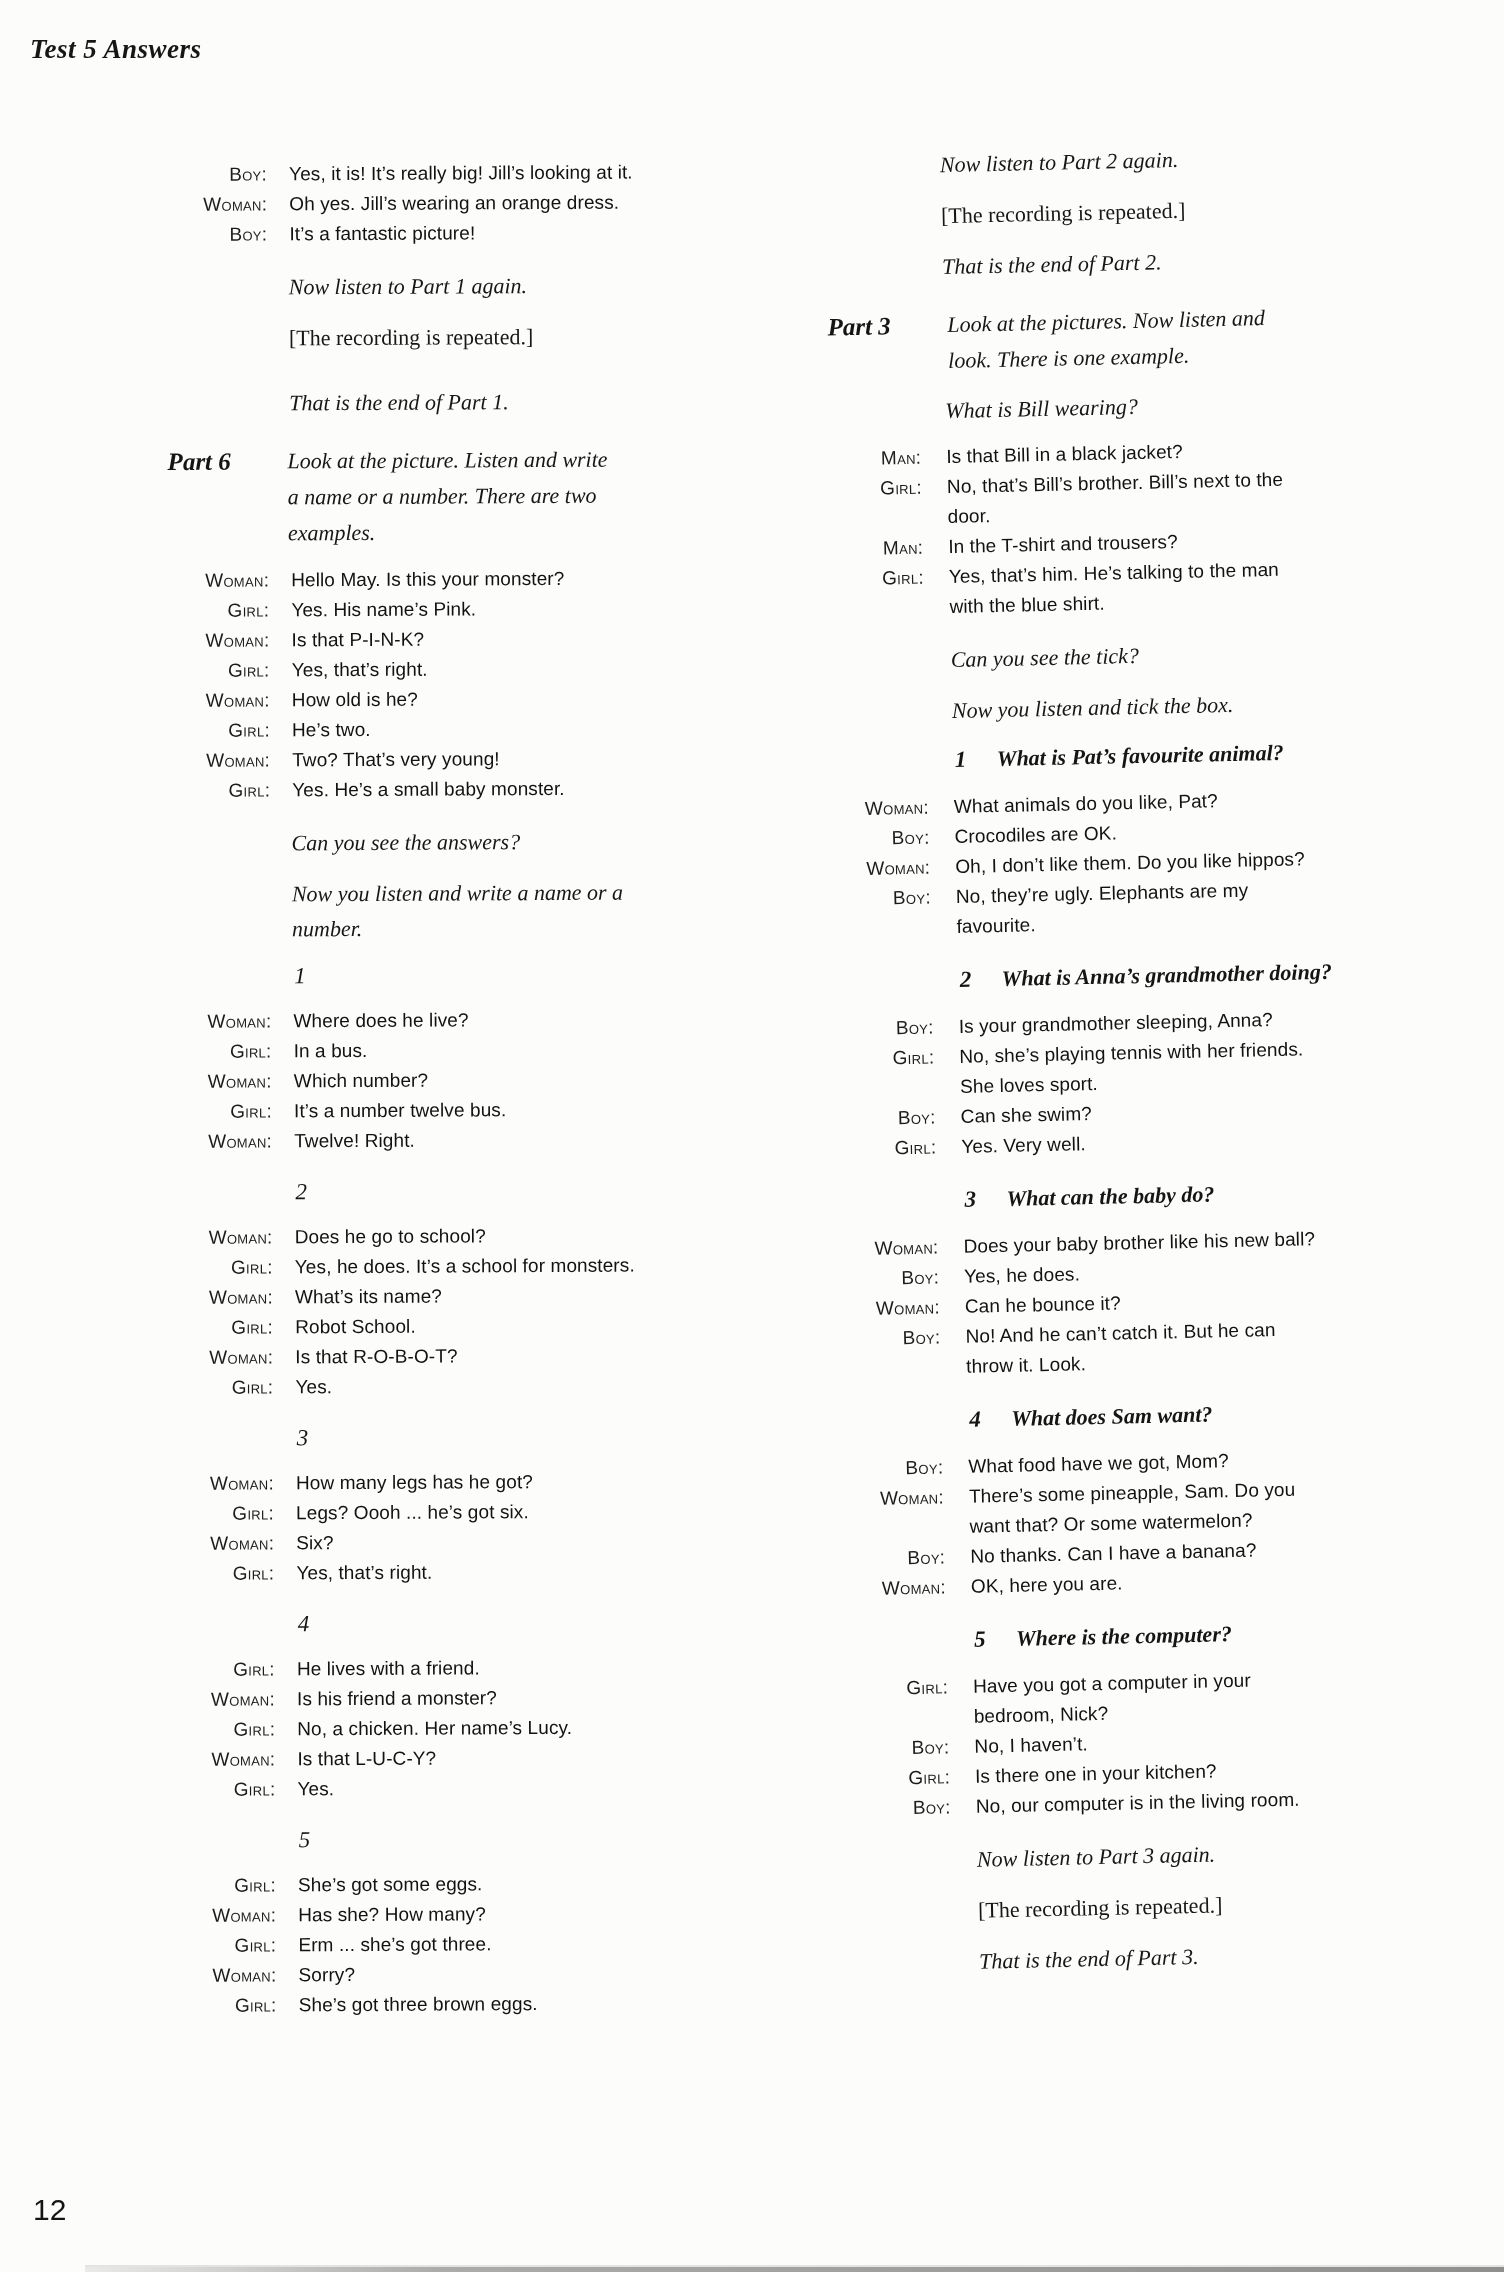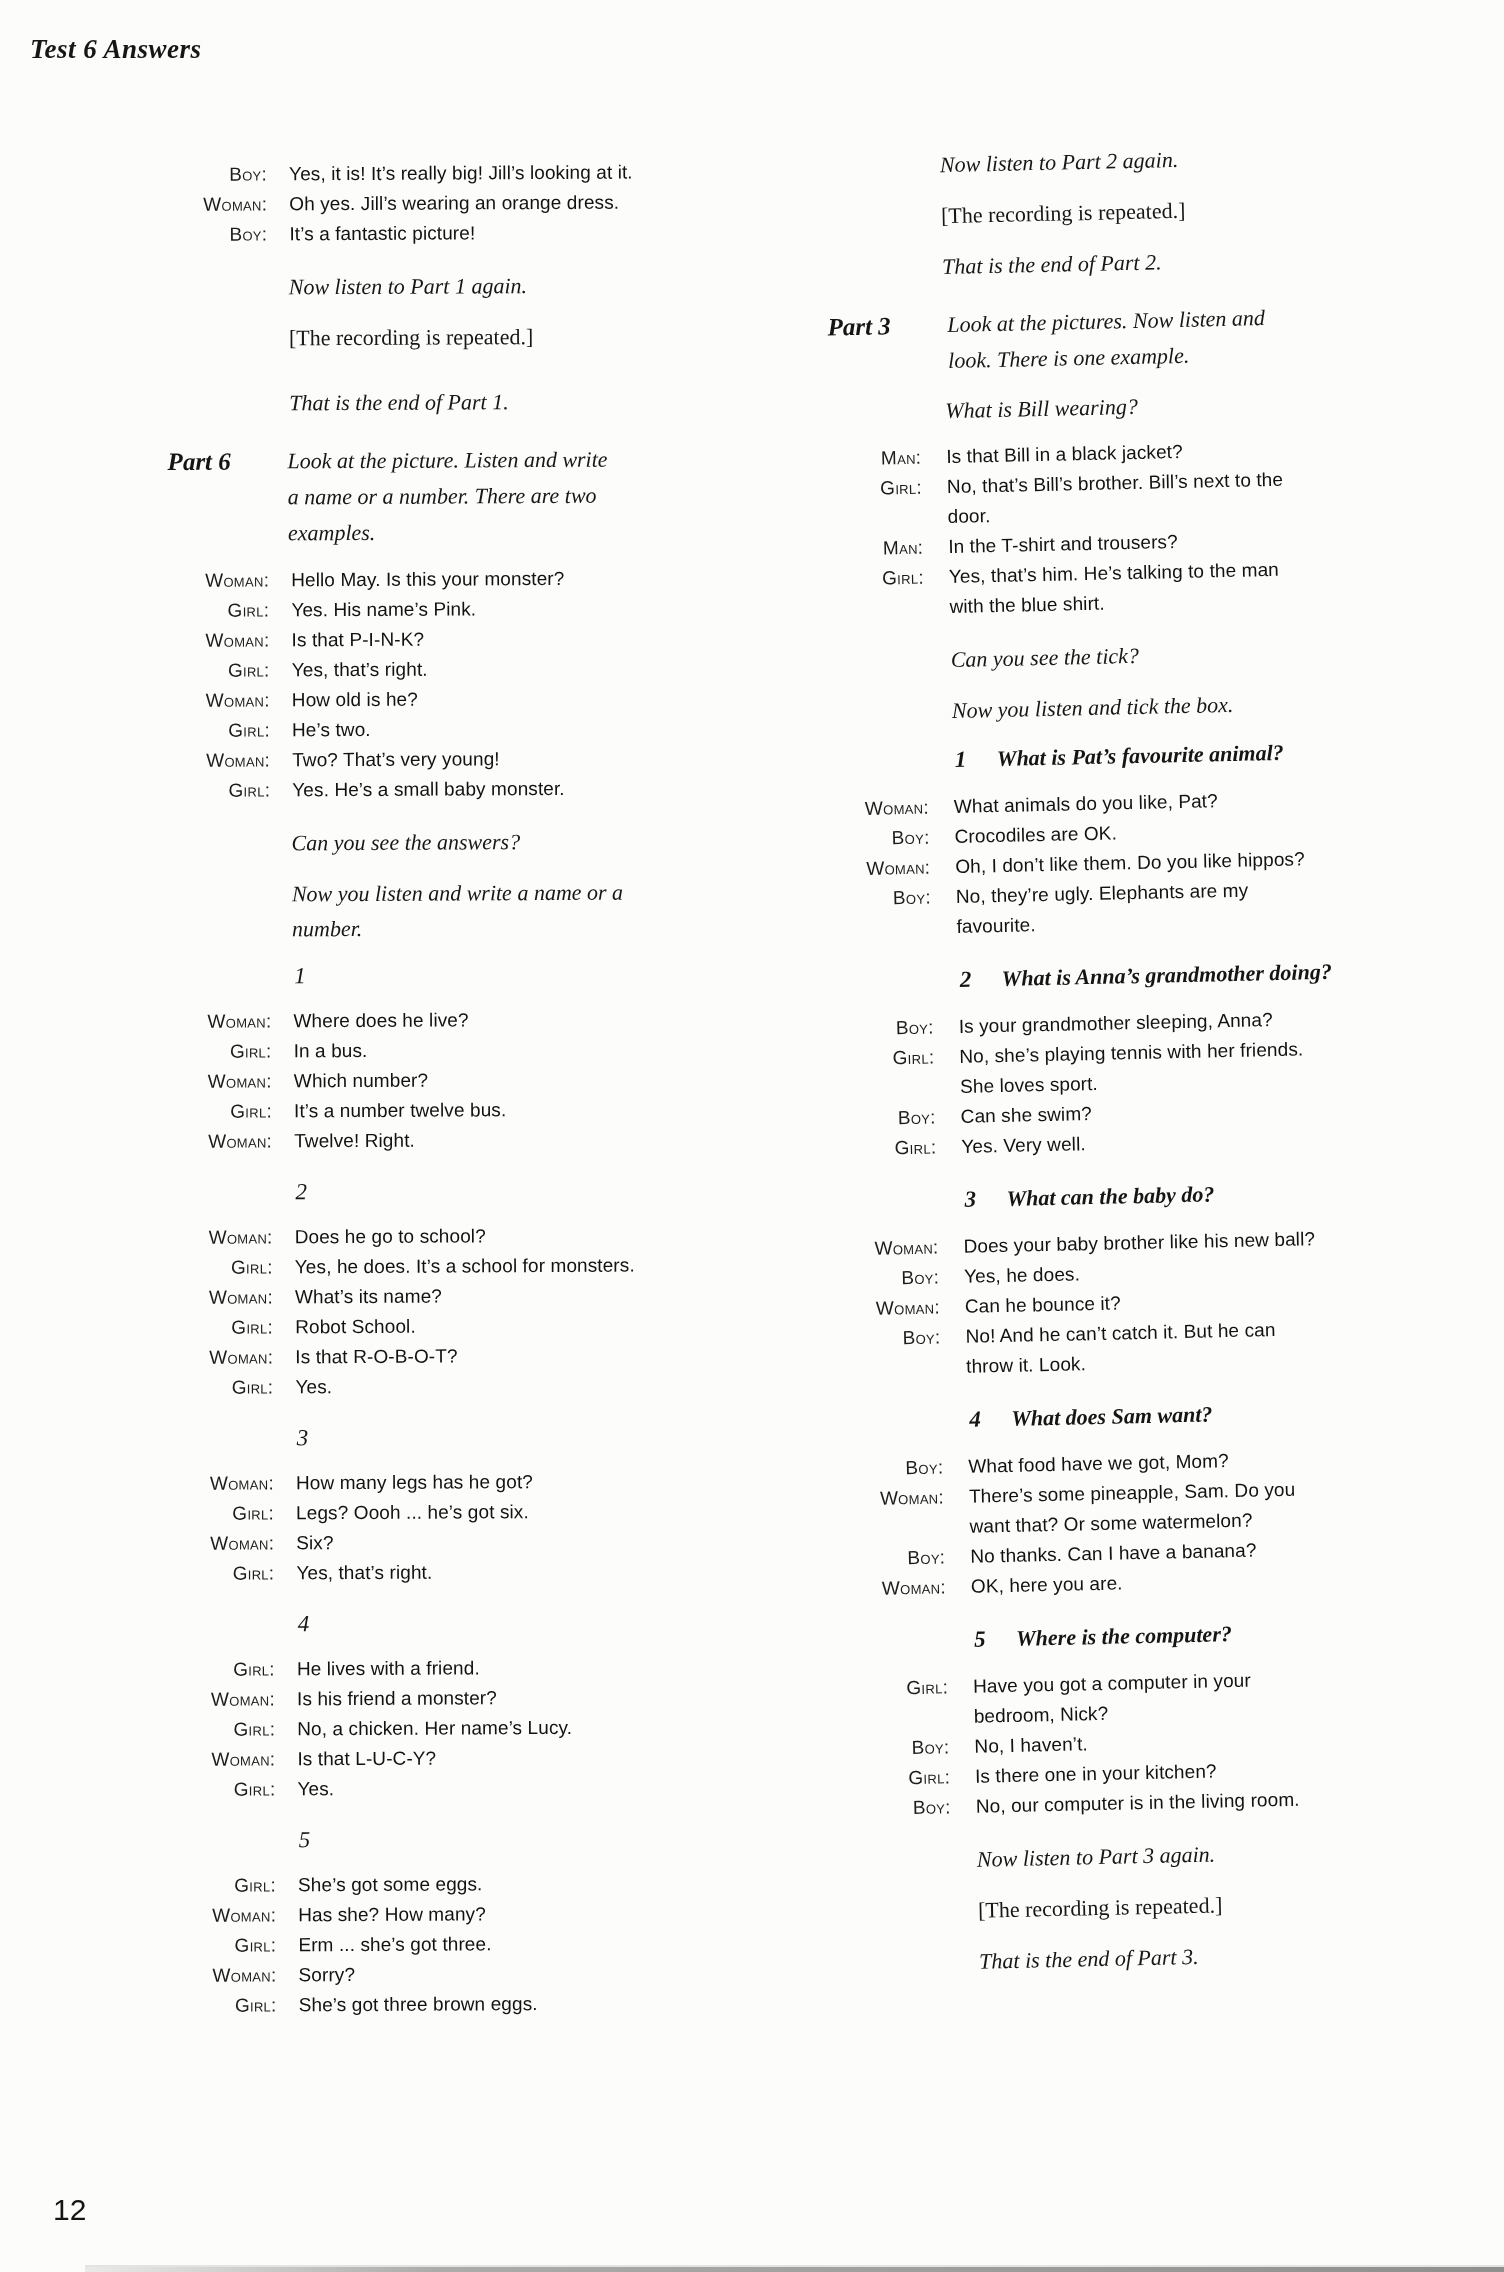--- a/index.html
+++ b/index.html
@@ -124,21 +124,20 @@
     line-height: 36px;
     color: #151515;
   }
 
   .page-number {
     position: absolute;
     left: 33px;
     top: 2193px;
     font-size: 30px;
     color: #141414;
-    margin-left: 20px;
   }
   .bottom-edge {
     position: absolute;
     left: 85px;
     right: 0;
     bottom: 0;
     height: 5px;
     background: linear-gradient(to right, rgba(130,130,130,0.15), rgba(105,105,105,0.55) 25%, rgba(85,85,85,0.65));
   }
   .bottom-edge-soft {
@@ -147,21 +146,21 @@
     right: 0;
     bottom: 5px;
     height: 2px;
     background: rgba(150,150,150,0.25);
   }
 </style>
 </head>
 <body>
 
 <div class="page">
-  <div class="page-header">Test 6 Answers</div>
+  <div class="page-header">Test 5 Answers</div>
 
   <div class="column col-left" id="col-0">
       <div class="block dialogue">
         <div class="dialogue-row">
           <span class="speaker">Boy:</span>
           <span class="dialogue-text">Yes, it is! It’s really big! Jill’s looking at it.</span>
         </div>
         <div class="dialogue-row">
           <span class="speaker">Woman:</span>
           <span class="dialogue-text">Oh yes. Jill’s wearing an orange dress.</span>

